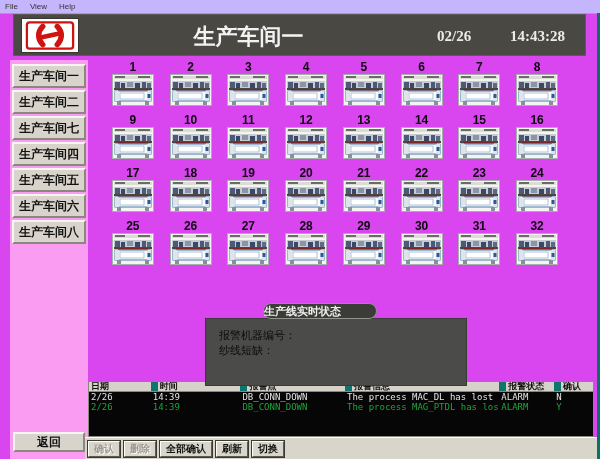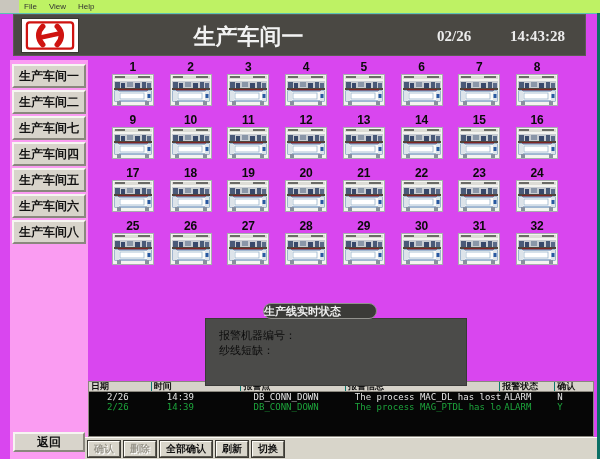--- a/index.html
+++ b/index.html
@@ -1,22 +1,22 @@
 <!DOCTYPE html>
 <html><head>
 <meta charset="utf-8">
 <style>
   * { margin:0; padding:0; box-sizing:border-box; }
   body { width:600px; height:459px; font-family:"Liberation Sans", sans-serif; }
   .screen { position:relative; width:600px; height:459px; background:#c9c6bd; overflow:hidden; }
 
   
-  .menubar { position:absolute; top:0; left:0; right:0; height:20px; background:#bef264;
+  .menubar { position:absolute; top:0; left:0; right:0; height:20px; background:#c4b5fd;
              border-bottom:1px solid #9a978e; display:flex; gap:12px; padding:2px 5px;
-             font-size:8px; color:#333;margin-left:19px; }
+             font-size:8px; color:#333; }
   .menu-item { cursor:default; }
 
   
   .win { position:absolute; top:13px; left:0; right:0; bottom:0; background:#d946ef; }
   .win::before { content:""; position:absolute; top:0; left:0; right:0; height:1px; background:#5cc2b5; }
   .win::after  { content:""; position:absolute; top:0; right:0; width:3px; height:100%; background:#0b7065; }
 
   
   .header { position:absolute; top:1px; left:13px; width:573px; height:42px;
             background:#4a4843; border:1px solid #5c5a55; }
@@ -54,26 +54,26 @@
                  color:#eeeeee; font-size:11px; font-weight:bold; text-align:left;
                  line-height:14px; white-space:nowrap; z-index:2; }
   .status-panel { position:absolute; left:205px; top:305px; width:262px; height:68px;
                   background:#4b4b49; border:1px solid #3a3a38; padding:9px 0 0 13px; z-index:1; }
   .status-line { font-size:11px; color:#0c0c0c; line-height:15px; }
 
   
   .alarm-table { position:absolute; left:88px; top:368px; width:506px; }
   .t-head { display:flex; height:11px; background:#d6d2c9; border:1px solid #8a877e; }
   .th { font-size:9px; font-weight:bold; color:#111; line-height:9px; padding-left:2px;
-        border-left:1px solid #0f766e; overflow:hidden; white-space:nowrap; cursor:default; }
+        border-left:7px solid #0f766e; overflow:hidden; white-space:nowrap; cursor:default; }
   .th:first-child { border-left:none; }
   .t-body { background:#060606; height:45px; border-left:1px solid #8a877e; border-right:1px solid #8a877e;
             border-bottom:1px solid #8a877e; overflow:hidden; }
   .tr { display:flex; height:10px; font-family:"DejaVu Sans Mono", monospace; font-size:9px;
-        line-height:10px; white-space:nowrap; cursor:default;padding-left:16px; }
+        line-height:10px; white-space:nowrap; cursor:default; }
   .td { overflow:hidden; padding-left:2px; }
   .c0 { width:62px; } .c1 { width:90px; } .c2 { width:105px; }
   .c3 { width:155px; } .c4 { width:55px; } .c5 { width:39px; }
 
   
   .bottom-bar { position:absolute; left:85px; top:424px; width:512px; height:22px;
                 background:#d8d5ca; border-top:1px solid #fdfcf7; display:flex; gap:4px;
                 padding:3px 0 0 3px; }
   .bb-btn { height:16px; background:#d8d5ca; border:1px solid; border-color:#fefdf8 #5c5a52 #5c5a52 #fefdf8;
             outline:1px solid #3c3a34; outline-offset:0; font-family:inherit; font-size:10px;

